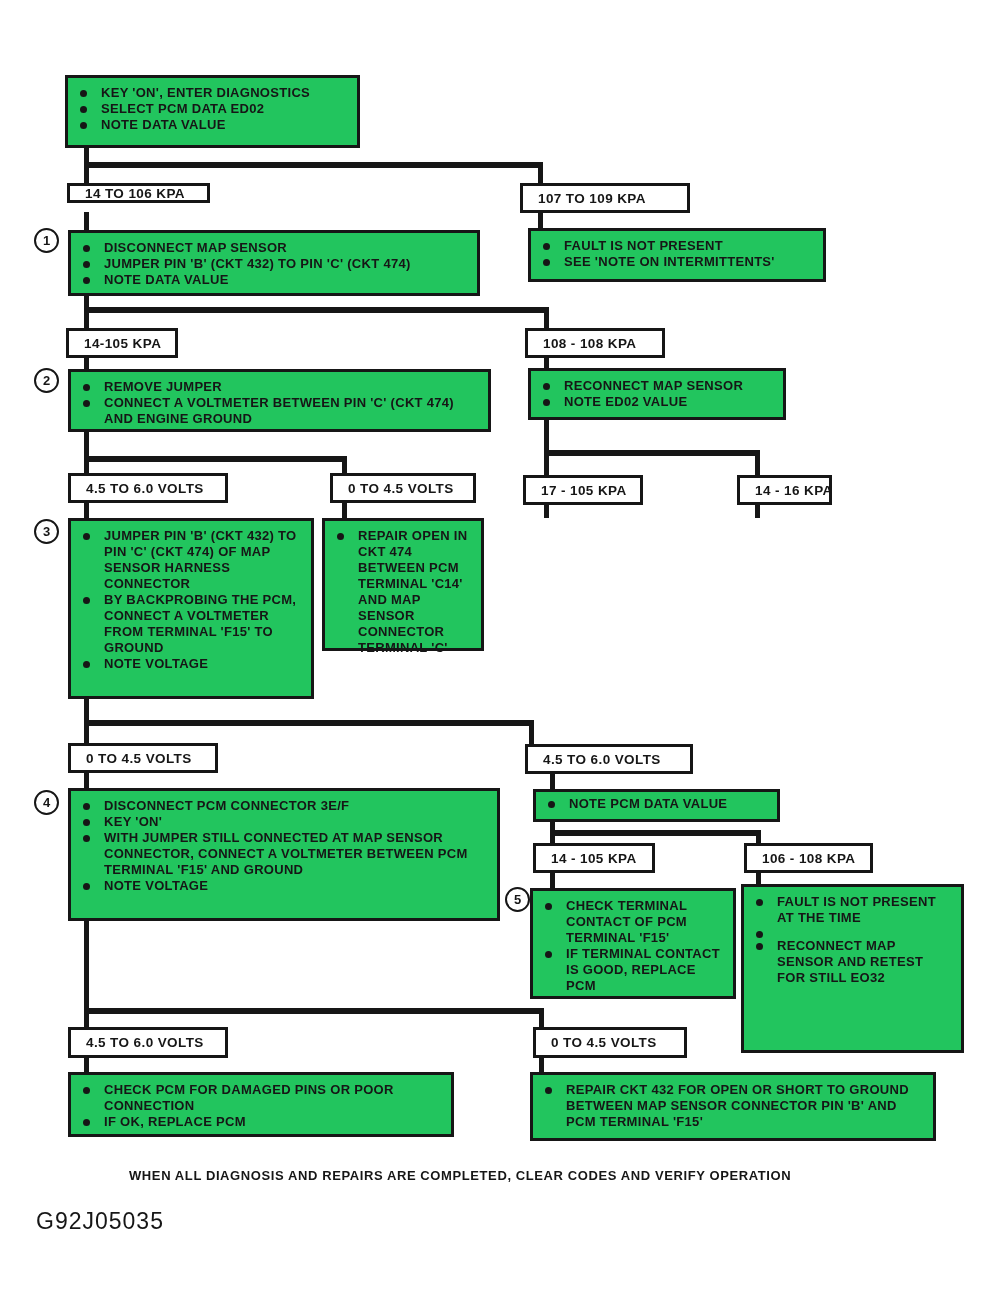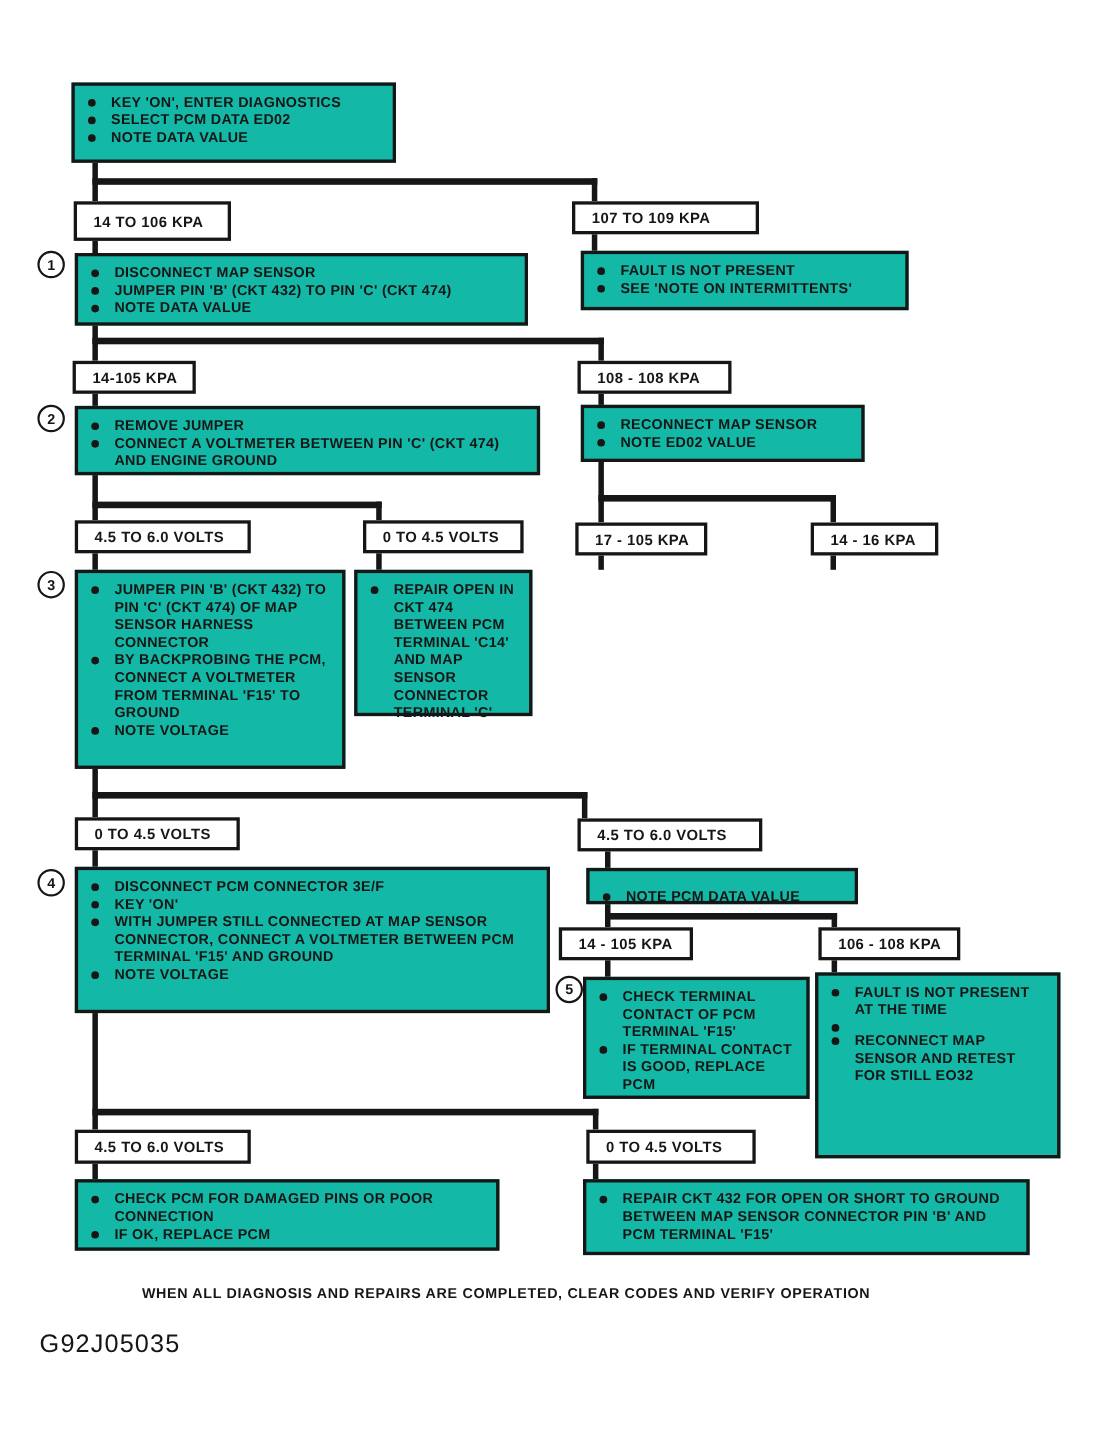--- a/index.html
+++ b/index.html
@@ -1,20 +1,20 @@
 <!DOCTYPE html>
 <html style="--ink: #161616;"><head>
 <meta charset="utf-8">
 <style>
   *{box-sizing:border-box;margin:0;padding:0}
   html,body{background:#fff}
   body{font-family:"Liberation Sans", sans-serif}
   .canvas{position:relative;width:1001px;height:1308px;background:#fff;overflow:hidden;color:var(--ink,#161616)}
   .ln{position:absolute;background:var(--ink,#161616)}
-  .pbox{position:absolute;border:3px solid var(--ink,#161616);background:#14b8a6;padding:7px 6px 5px 2px}
+  .pbox{position:absolute;border:3px solid var(--ink,#161616);background:#22c55e;padding:7px 6px 5px 2px}
   .lbox{position:absolute;border:3px solid var(--ink,#161616);background:#fff;display:flex;align-items:center;
         padding-left:15px;font-weight:700;font-size:13.5px;letter-spacing:.4px;white-space:nowrap}
   .bullet{display:flex;align-items:flex-start;font-weight:700;font-size:13px;line-height:16px;letter-spacing:.3px}
   .dot{flex:0 0 31px;display:flex;justify-content:flex-start;padding-left:10px;padding-top:5px}
   .dot i{display:block;width:7px;height:7px;border-radius:50%;background:var(--ink,#161616)}
   .btxt{flex:1;padding-right:2px}
   .stepnum{position:absolute;width:25px;height:25px;border:2.5px solid var(--ink,#161616);border-radius:50%;
         display:flex;align-items:center;justify-content:center;font-size:13px;font-weight:700;background:#fff;z-index:2}
   .footer{position:absolute;font-size:13px;font-weight:700;letter-spacing:.6px;white-space:nowrap}
   .figid{position:absolute;font-size:23px;font-weight:400;letter-spacing:1px}
@@ -80,21 +80,21 @@
         <span class="btxt">SELECT PCM DATA ED02</span>
       </div>
     <div class="bullet">
         <span class="dot">
           <i></i>
         </span>
         <span class="btxt">NOTE DATA VALUE</span>
       </div>
   </div>
 
-  <div class="lbox" style="left:67px;top:183px;width:143px;height:36px">14 TO 106 KPA</div>
+  <div class="lbox" style="left:67px;top:183px;width:143px;height:20px">14 TO 106 KPA</div>
   <div class="lbox" style="left:520px;top:183px;width:170px;height:30px">107 TO 109 KPA</div>
 
   <div class="pbox" style="left:68px;top:230px;width:412px;height:66px">
     <div class="bullet">
         <span class="dot">
           <i></i>
         </span>
         <span class="btxt">DISCONNECT MAP SENSOR</span>
       </div>
     <div class="bullet">
@@ -155,21 +155,21 @@
         <span class="dot">
           <i></i>
         </span>
         <span class="btxt">NOTE ED02 VALUE</span>
       </div>
   </div>
 
   <div class="lbox" style="left:68px;top:473px;width:160px;height:30px">4.5 TO 6.0 VOLTS</div>
   <div class="lbox" style="left:330px;top:473px;width:146px;height:30px">0 TO 4.5 VOLTS</div>
   <div class="lbox" style="left:523px;top:475px;width:120px;height:30px">17 - 105 KPA</div>
-  <div class="lbox" style="left:737px;top:475px;width:116px;height:30px">14 - 16 KPA</div>
+  <div class="lbox" style="left:737px;top:475px;width:95px;height:30px">14 - 16 KPA</div>
 
   <div class="pbox" style="left:68px;top:518px;width:246px;height:181px">
     <div class="bullet">
         <span class="dot">
           <i></i>
         </span>
         <span class="btxt">JUMPER PIN 'B' (CKT 432) TO PIN 'C' (CKT 474) OF MAP SENSOR HARNESS CONNECTOR</span>
       </div>
     <div class="bullet">
         <span class="dot">
@@ -219,30 +219,30 @@
         <span class="btxt">WITH JUMPER STILL CONNECTED AT MAP SENSOR CONNECTOR, CONNECT A VOLTMETER BETWEEN PCM TERMINAL 'F15' AND GROUND</span>
       </div>
     <div class="bullet">
         <span class="dot">
           <i></i>
         </span>
         <span class="btxt">NOTE VOLTAGE</span>
       </div>
   </div>
 
-  <div class="pbox" style="left:533px;top:789px;width:247px;height:33px;padding-top:15px">
+  <div class="pbox" style="left:533px;top:789px;width:247px;height:33px;padding-top:4px">
     <div class="bullet">
         <span class="dot">
           <i></i>
         </span>
         <span class="btxt">NOTE PCM DATA VALUE</span>
       </div>
   </div>
 
-  <div class="lbox" style="left:508px;top:843px;width:122px;height:30px">14 - 105 KPA</div>
+  <div class="lbox" style="left:533px;top:843px;width:122px;height:30px">14 - 105 KPA</div>
   <div class="lbox" style="left:744px;top:843px;width:129px;height:30px">106 - 108 KPA</div>
 
   <div class="pbox" style="left:530px;top:888px;width:206px;height:111px">
     <div class="bullet">
         <span class="dot">
           <i></i>
         </span>
         <span class="btxt">CHECK TERMINAL CONTACT OF PCM TERMINAL 'F15'</span>
       </div>
     <div class="bullet">

